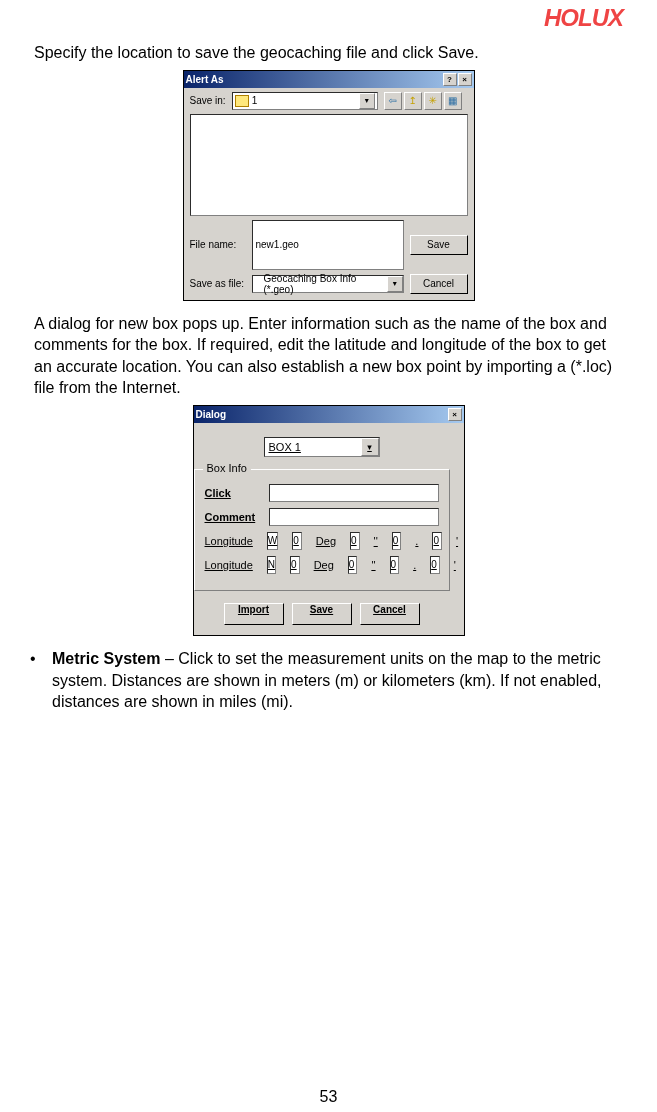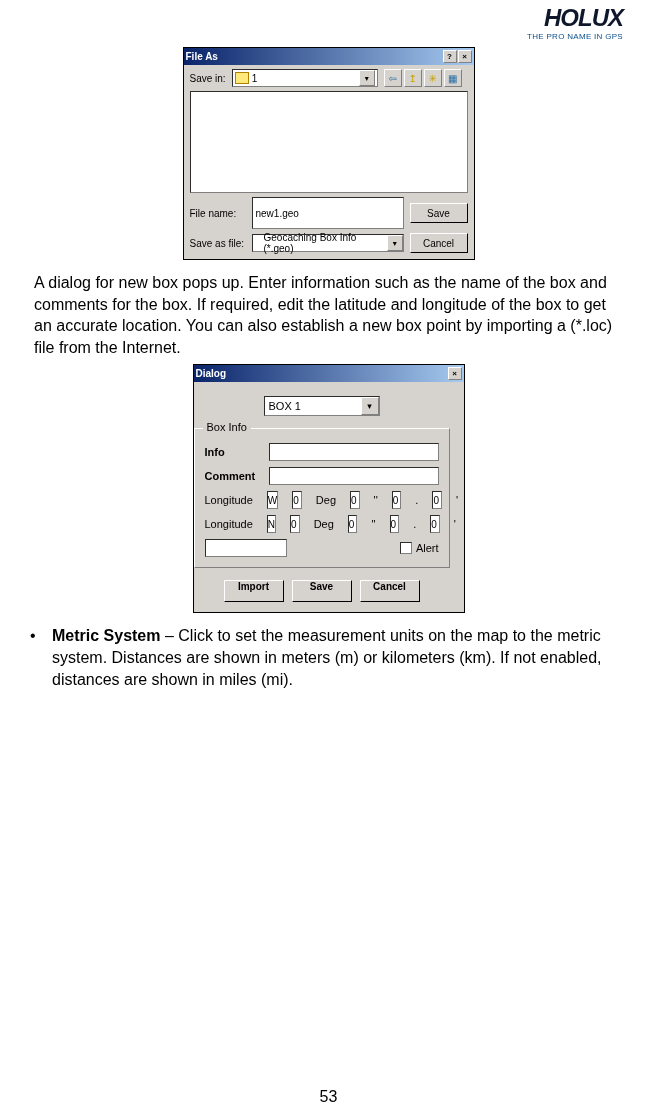--- a/index.html
+++ b/index.html
@@ -20,21 +20,21 @@
   .logo-wrap {
     text-align: right;
     padding-top: 6px;
     padding-right: 4px;
   }
   .logo-name {
     font-family: "Arial Black", Arial, sans-serif;
     font-weight: 900;
     font-style: italic;
     font-size: 24px;
-    color: #0f172a;
+    color: #ef4444;
     line-height: 1;
     letter-spacing: -1px;
   }
   .logo-tagline {
     font-size: 8px;
     color: #0a4f8a;
     margin-top: 2px;
     letter-spacing: 0.3px;
   }
   .body-text {
@@ -92,37 +92,37 @@
     border-top-color:#fff;border-left-color:#fff;display:flex;align-items:center;justify-content:center;
   }
   .sa-canvas{
     background:#fff;margin:0 6px;height:100px;border:1px inset #808080;
   }
   .sa-fields{
     padding:4px 6px 6px 6px;display:grid;
     grid-template-columns:56px 1fr 58px;gap:4px 6px;align-items:center;
   }
   .sa-inp{
-    background:#fff;border:1px inset #808080;height:16px;padding:7px 3px;display:flex;align-items:center;font-size:10px;
+    background:#fff;border:1px inset #808080;height:16px;padding:16px 3px;display:flex;align-items:center;font-size:10px;
   }
   .sa-sel{
     display:flex;background:#fff;border:1px inset #808080;height:16px;align-items:center;padding-left:11px;font-size:10px;
   }
   .sa-sel .dd{width:14px;height:14px;margin-left:auto;background:#d6d3ce;border:1px solid #808080;border-top-color:#fff;border-left-color:#fff;display:flex;align-items:center;justify-content:center;font-size:8px;}
   .sa-btn{
     height:18px;background:#d6d3ce;border:1px solid #000;border-top-color:#fff;border-left-color:#fff;
     font-size:10px;display:flex;align-items:center;justify-content:center;
   }
 
   
   .bdlg{
     display:inline-block;width:270px;border:1px solid #000;background:#d6d3ce;text-align:left;
     font-family:Tahoma,Arial,sans-serif;font-size:11px;
   }
-  .bdlg-body{padding:14px 14px 10px 0;}
+  .bdlg-body{padding:14px 14px 10px 0;text-decoration:underline;}
   .bsel{
     display:flex;width:110px;background:#fff;border:1px inset #808080;height:18px;align-items:center;padding-left:4px;margin:0 auto 12px auto;
   }
   .bsel .dd{width:16px;height:16px;margin-left:auto;background:#d6d3ce;border:1px solid #808080;border-top-color:#fff;border-left-color:#fff;display:flex;align-items:center;justify-content:center;font-size:9px;}
   .group{
     border:1px solid #808080;border-top-color:#fff;border-left-color:#fff;position:relative;padding:14px 10px 10px 10px;
   }
   .group::before{
     content:attr(data-title);position:absolute;top:-8px;left:8px;background:#d6d3ce;padding:0 4px;font-size:11px;
   }
@@ -152,28 +152,28 @@
     position:absolute;bottom:6px;left:0;width:100%;text-align:center;font-size:16px;
   }
 </style>
 </head>
 <body>
 
 <div class="page">
 
   <div class="logo-wrap">
     <div class="logo-name">HOLUX</div>
-    <div class="logo-tagline">THE PRO NAME IN GPS</div>
-  </div>
-
+  </div>
+
+  <p class="body-text">Specify the location to save the geocaching file and click Save.</p>
 
   <div class="fig">
     <div class="saveas">
       <div class="titlebar">
-        <span>File As</span>
+        <span>Alert As</span>
         <span class="btns">
           <span class="win-sq">?</span>
           <span class="win-sq">×</span>
         </span>
       </div>
       <div class="sa-row1">
         <span class="sa-label">Save in:</span>
         <span class="sa-combo">
           <span class="folder-icn"></span>
           <span class="txt">1</span>
@@ -226,21 +226,21 @@
           <span class="win-sq">×</span>
         </span>
       </div>
       <div class="bdlg-body">
         <div class="bsel">
           <span>BOX 1</span>
           <span class="dd">▾</span>
         </div>
         <div class="group" data-title="Box Info">
           <div class="grow">
-            <span class="glabel gbold">Info</span>
+            <span class="glabel gbold">Click</span>
             <span class="ginp"></span>
           </div>
           <div class="grow">
             <span class="glabel gbold">Comment</span>
             <span class="ginp"></span>
           </div>
           <div class="grow-coord">
             <span class="glabel">Longitude</span>
             <span class="NSbox">W</span>
             <span class="ginp-sm">0</span>
@@ -256,27 +256,20 @@
             <span class="glabel">Longitude</span>
             <span class="NSbox">N</span>
             <span class="ginp-sm">0</span>
             <span class="unit">Deg</span>
             <span class="ginp-sm">0</span>
             <span class="unit">''</span>
             <span class="ginp-sm">0</span>
             <span class="unit">.</span>
             <span class="ginp-sm">0</span>
             <span class="unit">'</span>
-          </div>
-          <div class="alert-row">
-            <span class="ginp" style="flex:0 0 80px;"></span>
-            <span style="display:flex;align-items:center;gap:4px;">
-              <span class="ck"></span>
-              <span>Alert</span>
-            </span>
           </div>
         </div>
         <div class="btnrow">
           <span class="dbtn">
               <span>Import</span>
             </span>
           <span class="dbtn">
               <span>Save</span>
             </span>
           <span class="dbtn">

